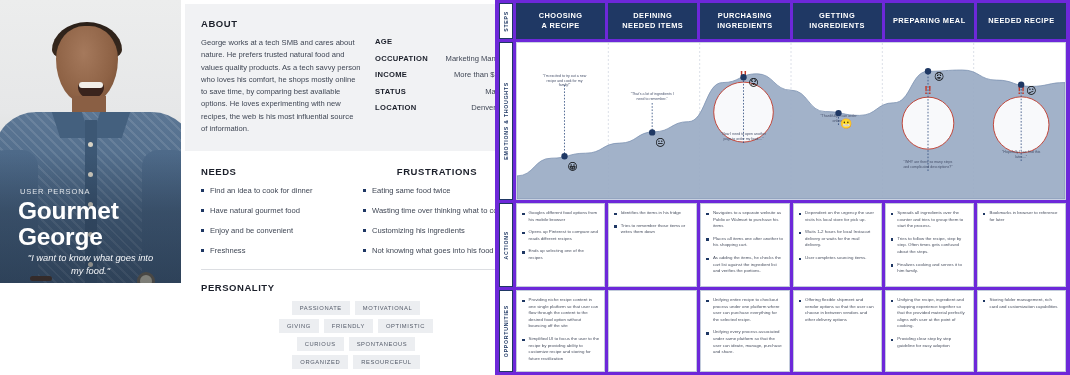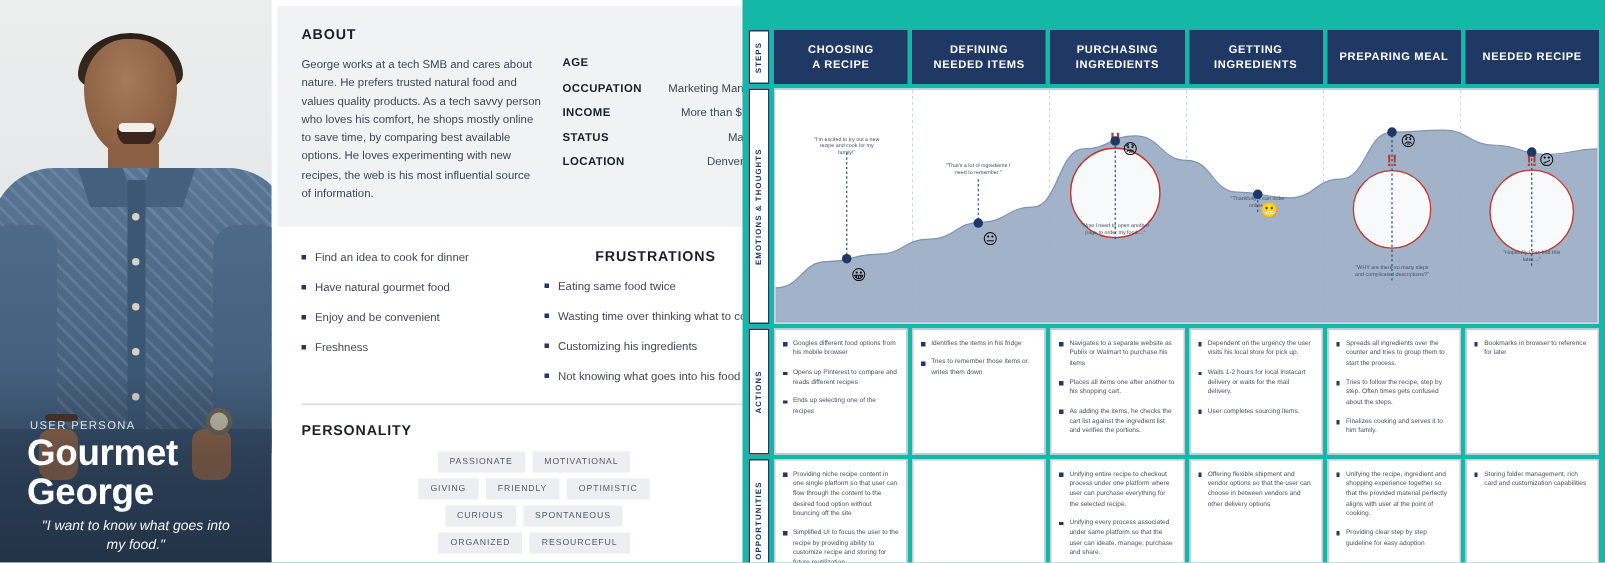--- a/index.html
+++ b/index.html
@@ -7,21 +7,21 @@
     width:1070px; height:375px; overflow:hidden;
     font-family:"Liberation Sans", sans-serif;
     background:#ffffff; color:#3d4352;
   }
   .page { display:flex; width:1070px; height:375px; }
 
   
   .persona { width:495px; height:375px; display:flex; background:#ffffff; flex:0 0 495px; }
 
   .photo {
-    width:181px; height:375px; flex:0 0 181px; position:relative; overflow:hidden;
+    width:181px; height:283px; flex:0 0 181px; position:relative; overflow:hidden;
     background:#e9eaec;
   }
   .ph-sky { position:absolute; left:0; top:0; width:100%; height:100%;
     background:linear-gradient(180deg,#eceded 0%,#e6e7e8 40%,#dadbd9 62%,#b9b39f 75%,#8d8f86 100%); }
   .ph-head { position:absolute; left:56px; top:26px; width:62px; height:78px;
     background:radial-gradient(ellipse at 45% 35%, #a5795c 0%, #8e6245 60%, #6f4a31 100%);
     border-radius:46% 46% 48% 48%/42% 42% 58% 58%; }
   .ph-hair { position:absolute; left:52px; top:22px; width:70px; height:40px;
     background:linear-gradient(180deg,#2b2019 0%,#3a2a1e 100%);
     border-radius:50% 50% 38% 38%/70% 70% 30% 30%; }
@@ -93,22 +93,22 @@
   .sp-col.wide { flex:1; }
   .bar-track { height:11px; background:#eceef1; margin-bottom:7px; position:relative; }
   .bar-fill { height:11px; background:#1f3864; display:flex; align-items:center; }
   .bar-lbl { font-size:5.6px; color:#ffffff; letter-spacing:.7px; padding-left:7px;
     white-space:nowrap; font-weight:600; }
   .trait { background:#eceef1; color:#545b69; font-size:5.8px; letter-spacing:.6px;
     padding:4px 8px; white-space:nowrap; }
   .tr-row { display:flex; gap:5px; width:100%; justify-content:center; margin-bottom:4px; }
 
   
-  .journey { flex:1; padding:20px 4px 3px 4px; display:flex; flex-direction:column; gap:3px;
-    background:#14b8a6; }
+  .journey { flex:1; padding:3px 4px 3px 4px; display:flex; flex-direction:column; gap:3px;
+    background:#6d28d9; }
   .jrow { display:flex; gap:3px; }
   .rlabel { flex:0 0 14px; border:1px solid #1f3864; display:flex; align-items:center;
     justify-content:center; background:#fff; }
   .rlabel span { writing-mode:vertical-rl; transform:rotate(180deg);
     font-size:5.2px; font-weight:700; letter-spacing:.75px; color:#1f3864; white-space:nowrap; }
   .cells { flex:1; display:flex; gap:3px; }
   .cell { flex:1; }
 
   .step { background:#1f3864; color:#fff; height:36px; display:flex; align-items:center;
     justify-content:center; text-align:center; font-size:7.4px; font-weight:700;
@@ -189,20 +189,21 @@
             <div class="fact" style="margin-bottom:0">
               <span class="fact-k">LOCATION</span>
               <span class="fact-v">Denver, CO</span>
             </div>
           </div>
         </div>
       </div>
 
       <div class="nf">
         <div class="nf-col">
+          <div class="sec-title">NEEDS</div>
           <div class="bul">
               <span class="dot"></span>
               <span>Find an idea to cook for dinner</span>
             </div>
           <div class="bul">
               <span class="dot"></span>
               <span>Have natural gourmet food</span>
             </div>
           <div class="bul">
               <span class="dot"></span>

